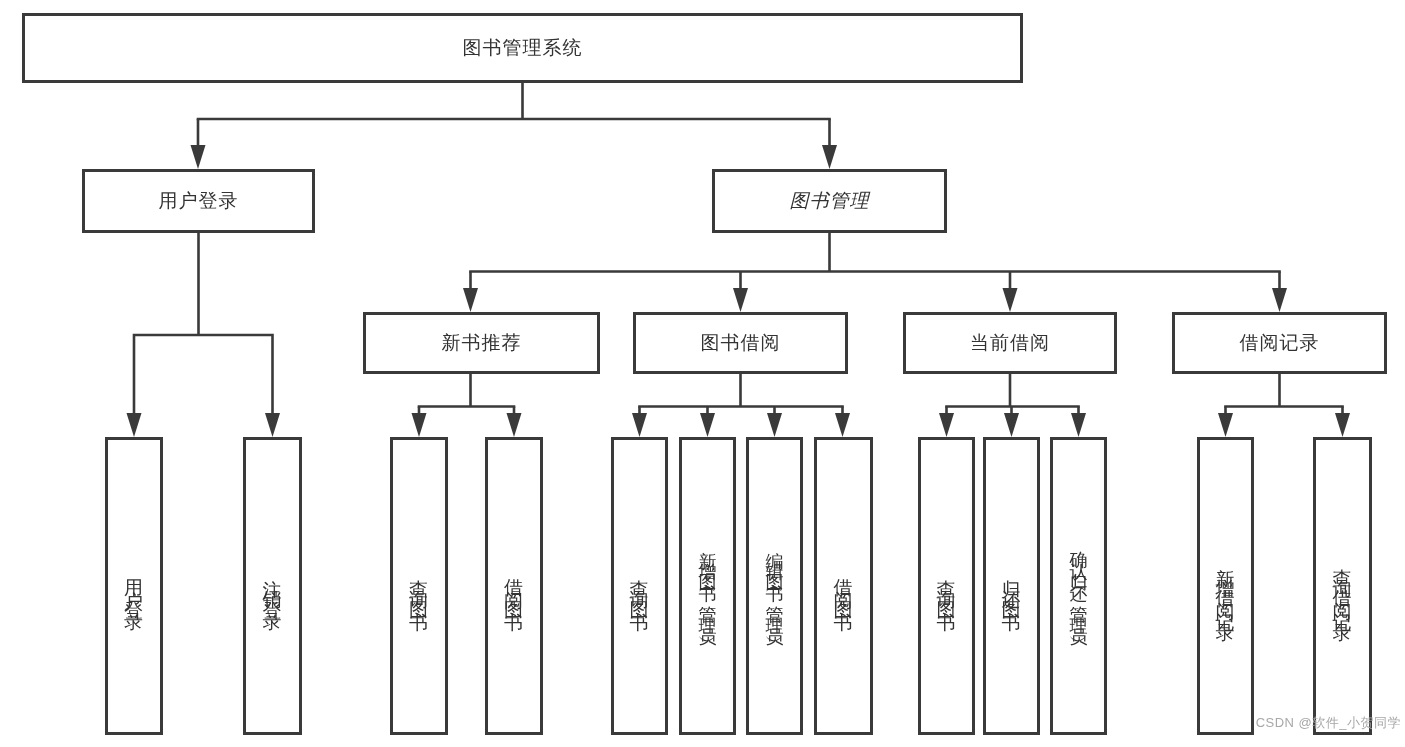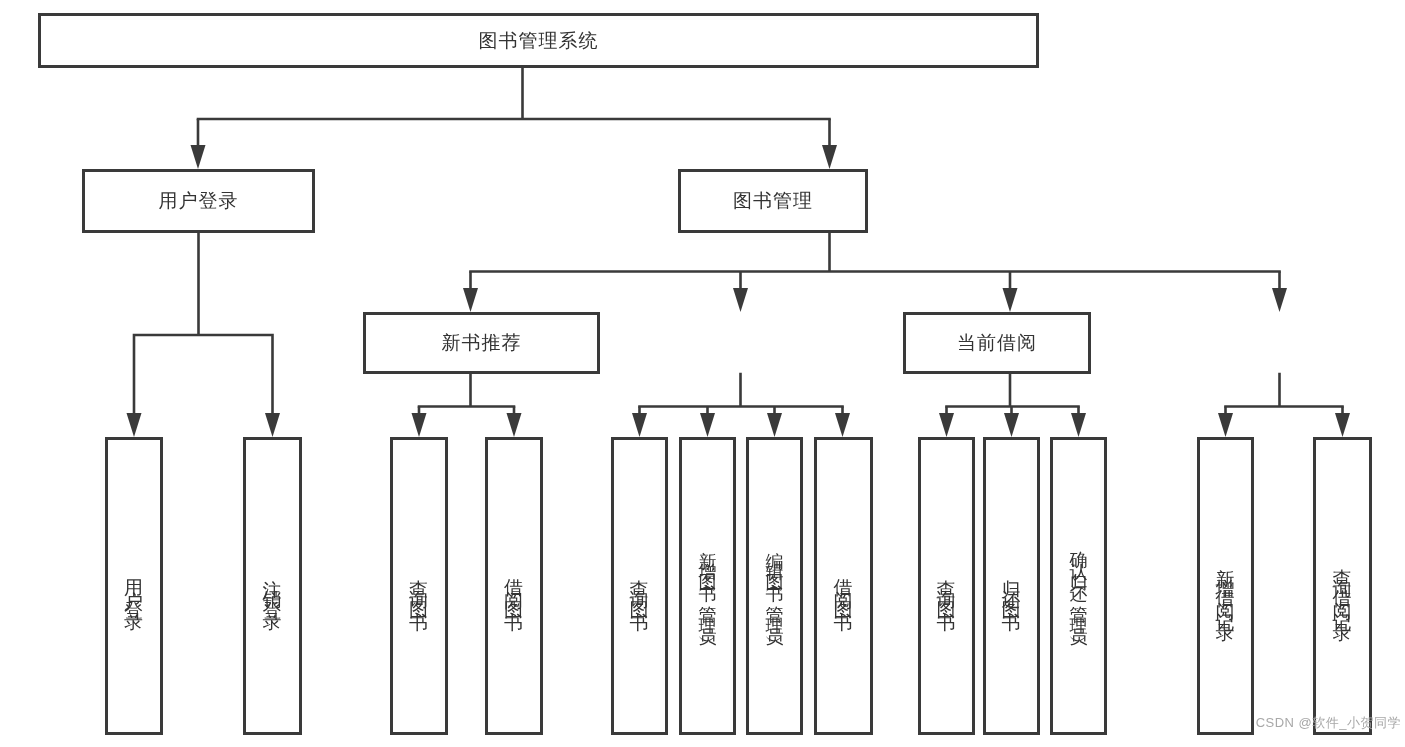--- a/index.html
+++ b/index.html
@@ -121,36 +121,42 @@
         <polygon points="767,413 782,413 774.5,437"></polygon>
         <polygon points="835,413 850,413 842.5,437"></polygon>
         <polygon points="939,413 954,413 946.5,437"></polygon>
         <polygon points="1004,413 1019,413 1011.5,437"></polygon>
         <polygon points="1071,413 1086,413 1078.5,437"></polygon>
         <polygon points="1218,413 1233,413 1225.5,437"></polygon>
         <polygon points="1335,413 1350,413 1342.5,437"></polygon>
       </g>
   </svg>
 
-  <div class="hbox" style="left:22px; top:13px; width:1001px; height:55px;margin-left:16px;">
+  <div class="hbox" style="left:22px; top:13px; width:1001px; height:70px;">
     <span>图书管理系统</span>
   </div>
 
   <div class="hbox" style="left:82px; top:169px; width:233px; height:64px;">
     <span>用户登录</span>
   </div>
-  <div class="hbox" style="left:678px; top:169px; width:190px; height:64px;">
+  <div class="hbox" style="left:712px; top:169px; width:235px; height:64px;font-style:italic;">
     <span>图书管理</span>
   </div>
 
   <div class="hbox" style="left:363px; top:312px; width:237px; height:62px;">
     <span>新书推荐</span>
   </div>
-  <div class="hbox" style="left:903px; top:312px; width:188px; height:62px;">
+  <div class="hbox" style="left:633px; top:312px; width:215px; height:62px;">
+    <span>图书借阅</span>
+  </div>
+  <div class="hbox" style="left:903px; top:312px; width:214px; height:62px;">
     <span>当前借阅</span>
+  </div>
+  <div class="hbox" style="left:1172px; top:312px; width:215px; height:62px;">
+    <span>借阅记录</span>
   </div>
 
   <div class="vbox" style="left:105px; width:58px;">
     <span class="vtext">用户登录</span>
   </div>
   <div class="vbox" style="left:243px; width:59px;">
     <span class="vtext">注销登录</span>
   </div>
 
   <div class="vbox" style="left:390px; width:58px;">

